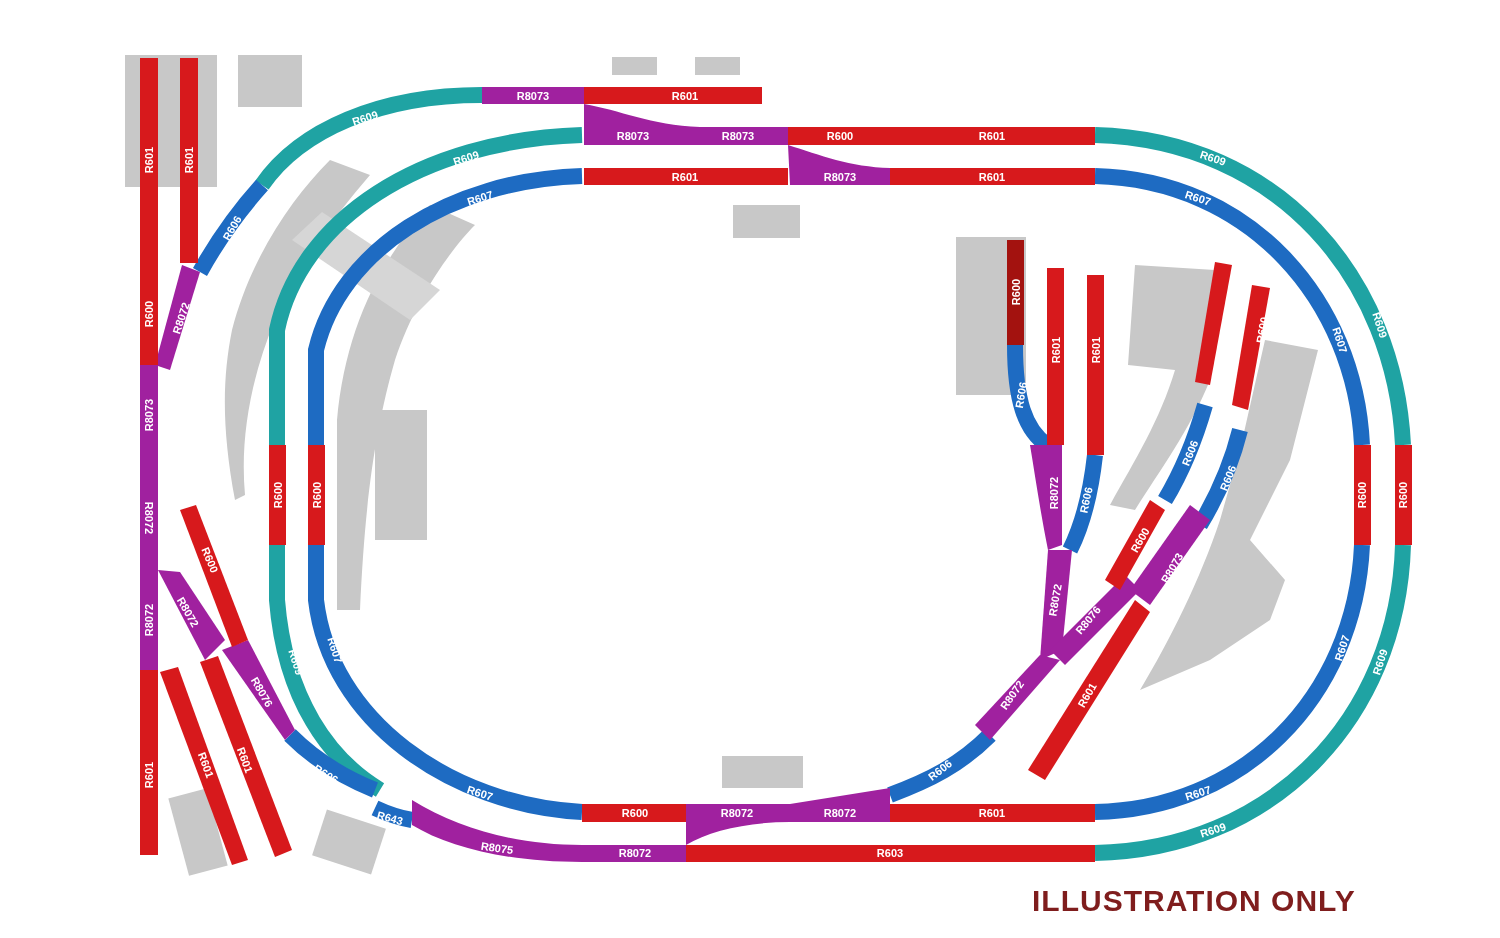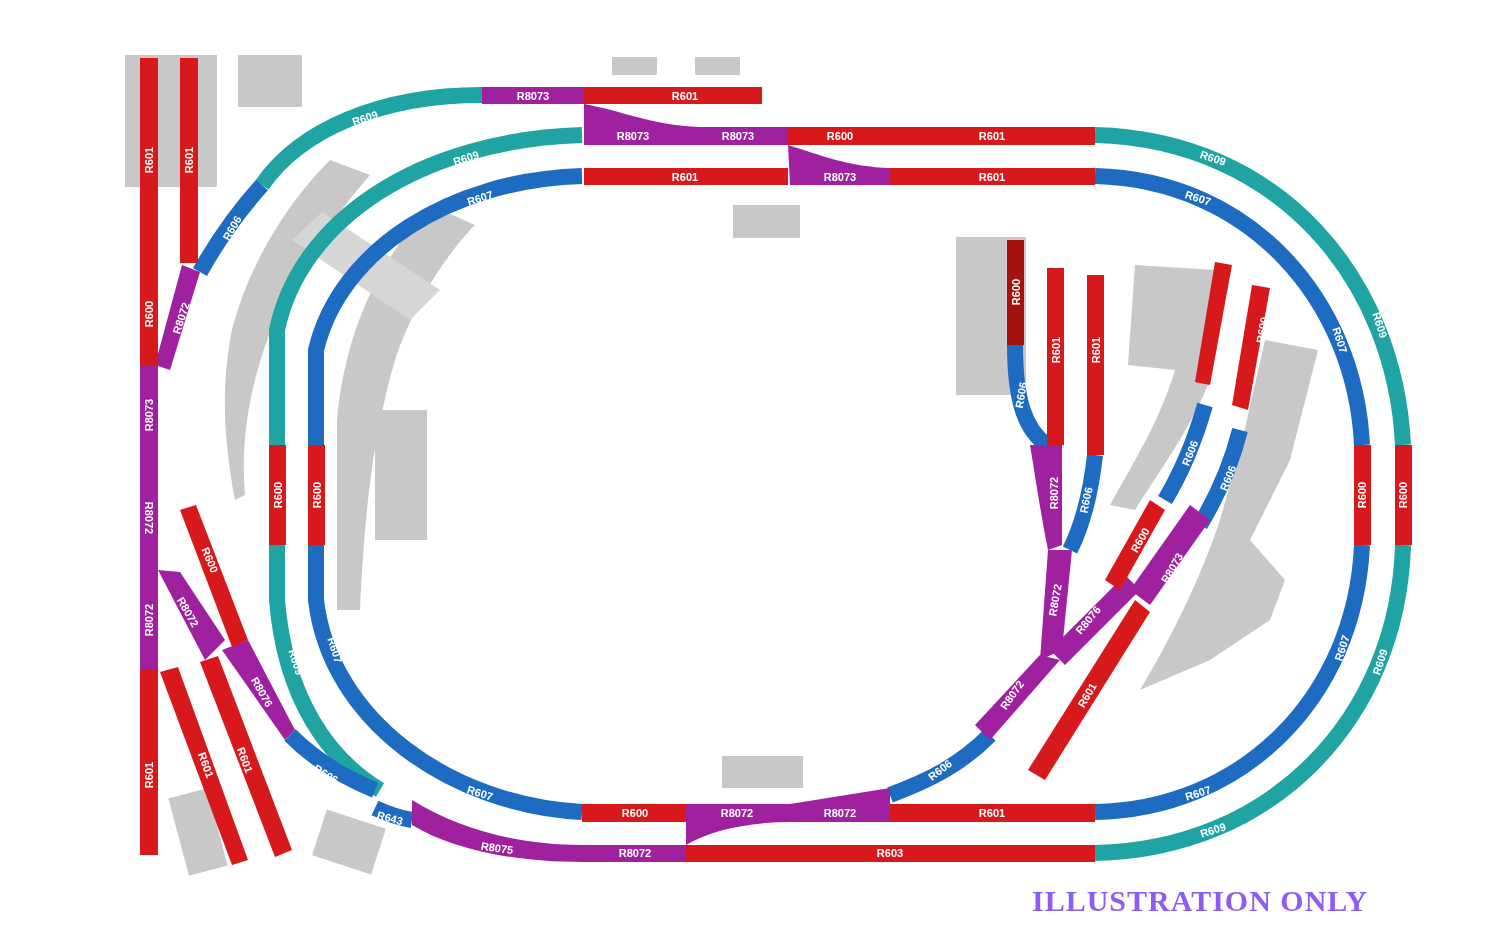--- a/index.html
+++ b/index.html
@@ -1,19 +1,19 @@
 <!DOCTYPE html>
 <html><head>
 <meta charset="utf-8">
 <style>
   html, body { margin: 0; padding: 0; background: #ffffff; }
   body { width: 1500px; height: 938px; position: relative; overflow: hidden; font-family: "Liberation Sans", sans-serif; }
   svg#plan { position: absolute; left: 0; top: 0; width: 1500px; height: 938px; }
   .lbl { font-family: "Liberation Sans", sans-serif; font-size: 11px; font-weight: bold; fill: #ffffff; text-anchor: middle; dominant-baseline: central; }
-  .caption { position: absolute; left: 1032px; top: 884px; font-family: Liberation Serif, serif; font-weight: bold; font-size: 30px; color: #8b5cf6; letter-spacing: 1px; text-align: center; }
+  .caption { position: absolute; left: 1032px; top: 884px; font-family: Liberation Sans, sans-serif; font-weight: bold; font-size: 30px; color: #7f1d1d; letter-spacing: 1px; text-align: center; }
 </style>
 </head>
 <body>
 
 <svg id="plan" viewBox="0 0 1500 938" xmlns="http://www.w3.org/2000/svg">
 
   <g fill="#c8c8c8">
     <rect x="125" y="55" width="92" height="132"></rect>
     <rect x="238" y="55" width="64" height="52"></rect>
     <rect x="612" y="57" width="45" height="18"></rect>

